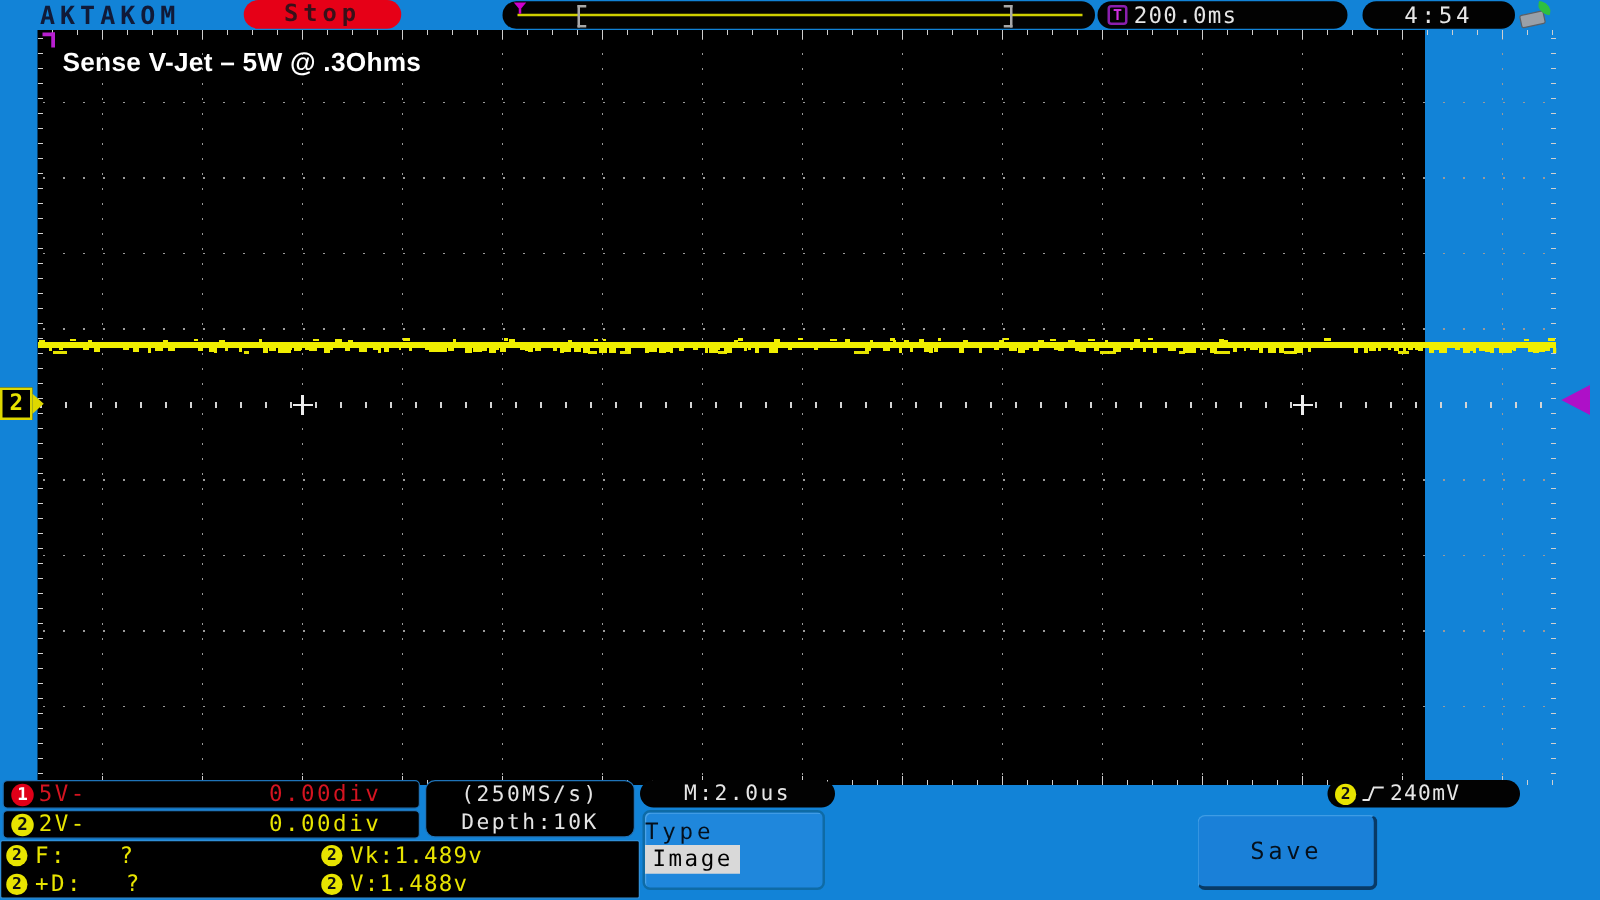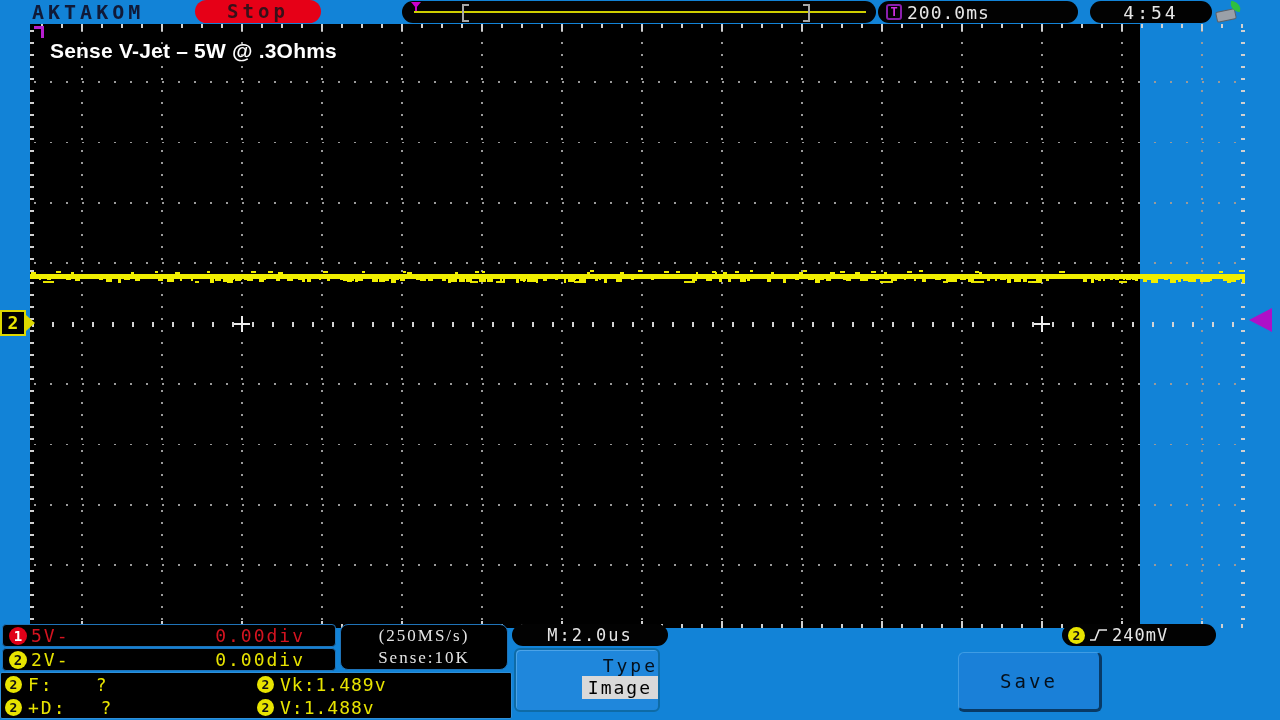--- a/index.html
+++ b/index.html
@@ -57,25 +57,25 @@
   .ch-badge{width:18px;height:18px;border-radius:50%;font-size:14px;font-weight:bold;
          text-align:center;line-height:18px;flex:0 0 auto;}
   .badge-red{background:#e00018;color:#fff;}
   .badge-yel{background:#e8e400;color:#111;}
   .ch-scale{margin-left:4px;font-size:18px;letter-spacing:2px;}
   .ch-offset{margin-left:auto;margin-right:24px;font-size:18px;letter-spacing:2px;}
   .red-text{color:#d41420;}
   .yel-text{color:#e8e400;}
   .acq-panel{left:340px;top:624px;width:166px;height:44px;background:#000;border:1px solid #1f73b8;
          border-radius:8px;color:#e4e4e4;text-align:center;font-size:17px;letter-spacing:2px;}
-  .acq-panel div{line-height:22px;font-family:Liberation Serif, serif;}
+  .acq-panel div{line-height:22px;}
   .m-oval{left:512px;top:624px;width:156px;height:22px;font-size:17px;letter-spacing:2px;}
   .type-btn{left:514px;top:648px;width:146px;height:64px;background:#1f87dc;border:2px solid #0e6ba6;
          border-radius:6px;box-sizing:border-box;box-shadow:inset 1px 1px 0 #4ba3e8;
-         text-align:right;color:#05101c;}
+         text-align:left;color:#05101c;}
   .type-label{font-size:18px;letter-spacing:3px;margin-top:5px;}
   .type-value{display:inline-block;background:#d9d9d9;color:#000;font-size:18px;letter-spacing:2px;
          padding:1px 6px;margin-top:0;}
   .save-btn{left:958px;top:652px;width:144px;height:60px;background:#1a80d8;border:1px solid #3f9ce4;
          border-right:3px solid #083a66;border-bottom:3px solid #083a66;border-radius:6px;box-sizing:border-box;
          color:#05101c;font-size:19px;letter-spacing:3px;text-align:center;line-height:56px;}
   .trg-oval{left:1062px;top:624px;width:154px;height:22px;justify-content:flex-start;
          padding-left:6px;box-sizing:border-box;}
   .trg-level{font-size:17px;letter-spacing:1px;margin-left:3px;}
   .edge-icon{margin-left:4px;}
@@ -1982,21 +1982,21 @@
   </div>
   <div class="ch-row">
     <div class="ch-badge badge-yel">2</div>
     <div class="ch-scale yel-text">2V-</div>
     <div class="ch-offset yel-text">0.00div</div>
   </div>
 </div>
 
 <div class="abs acq-panel">
   <div>(250MS/s)</div>
-  <div>Sense:10K</div>
+  <div>Depth:10K</div>
 </div>
 
 <div class="abs oval m-oval">M:2.0us</div>
 
 <div class="abs type-btn">
   <div class="type-label">Type</div>
   <div><span class="type-value">Image</span></div>
 </div>
 
 <div class="abs save-btn">Save</div>

